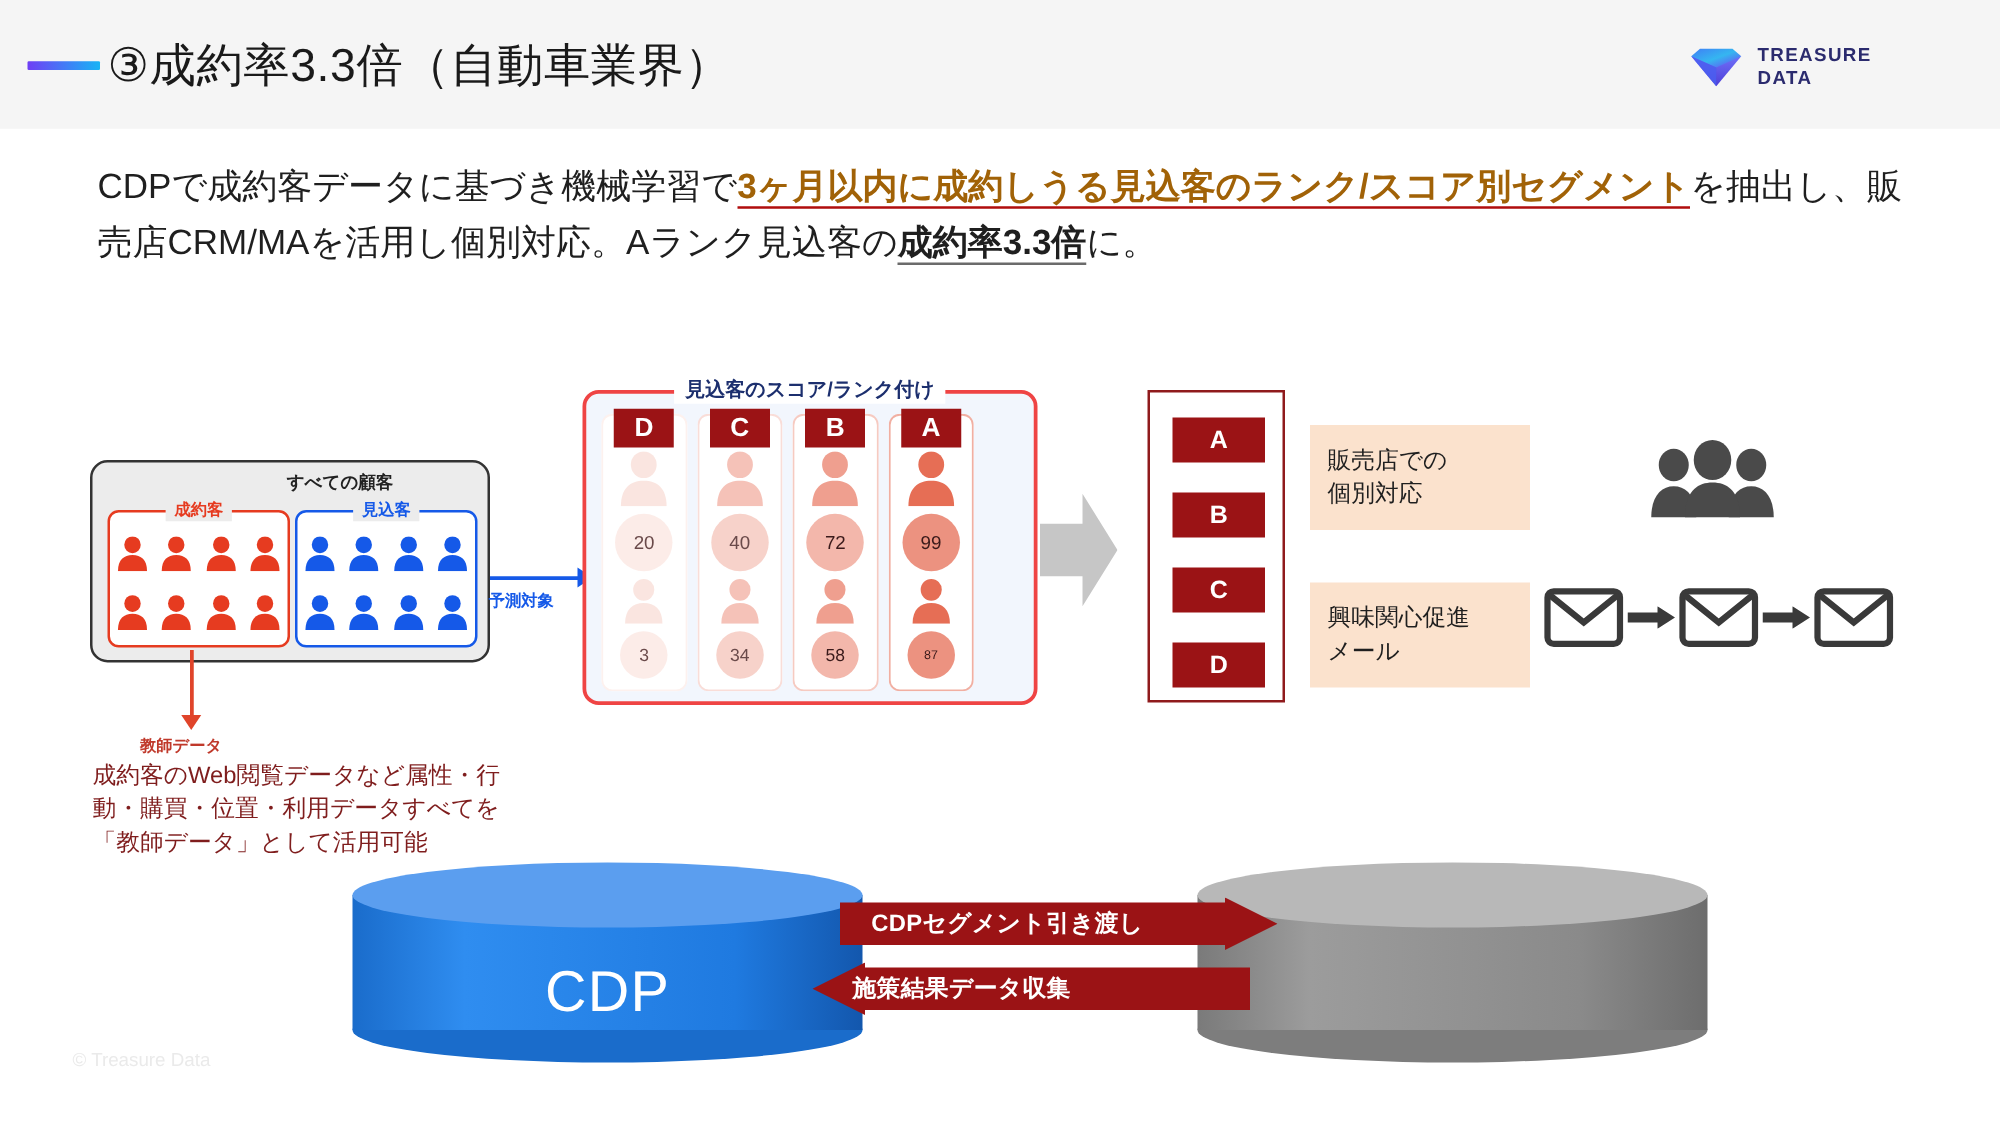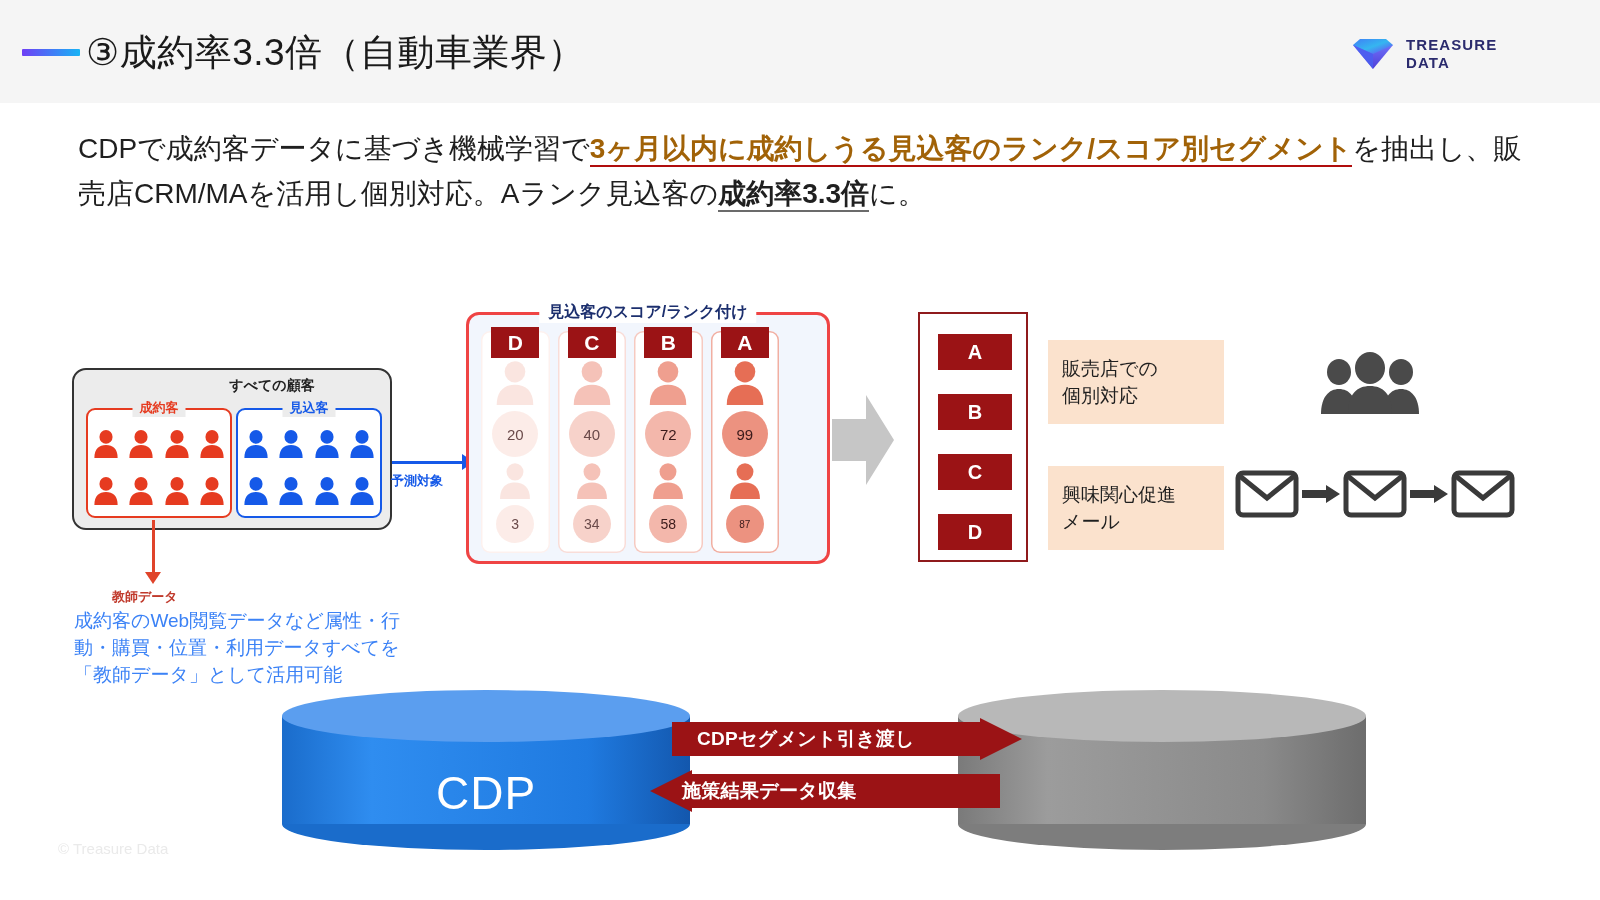--- a/index.html
+++ b/index.html
@@ -79,21 +79,21 @@
     position:absolute; left:145px; top:572px; width:0; height:0;
     border-left:8px solid transparent; border-right:8px solid transparent;
     border-top:12px solid #e0442a;
   }
   .teach-label {
     position:absolute; left:112px; top:588px;
     font-size:13px; font-weight:700; color:#c0392b; white-space:nowrap;
   }
   .red-note {
     position:absolute; left:74px; top:608px; width:330px;
-    font-size:19px; line-height:1.42; color:#3b82f6; font-weight:500;
+    font-size:19px; line-height:1.42; color:#7f1d1d; font-weight:500;
   }
 
   
   .pred-line { position:absolute; left:392px; top:461px; width:75px; height:3px; background:#1559e8; }
   .pred-head {
     position:absolute; left:462px; top:454px; width:0; height:0;
     border-top:8px solid transparent; border-bottom:8px solid transparent;
     border-left:12px solid #1559e8;
   }
   .pred-label {

